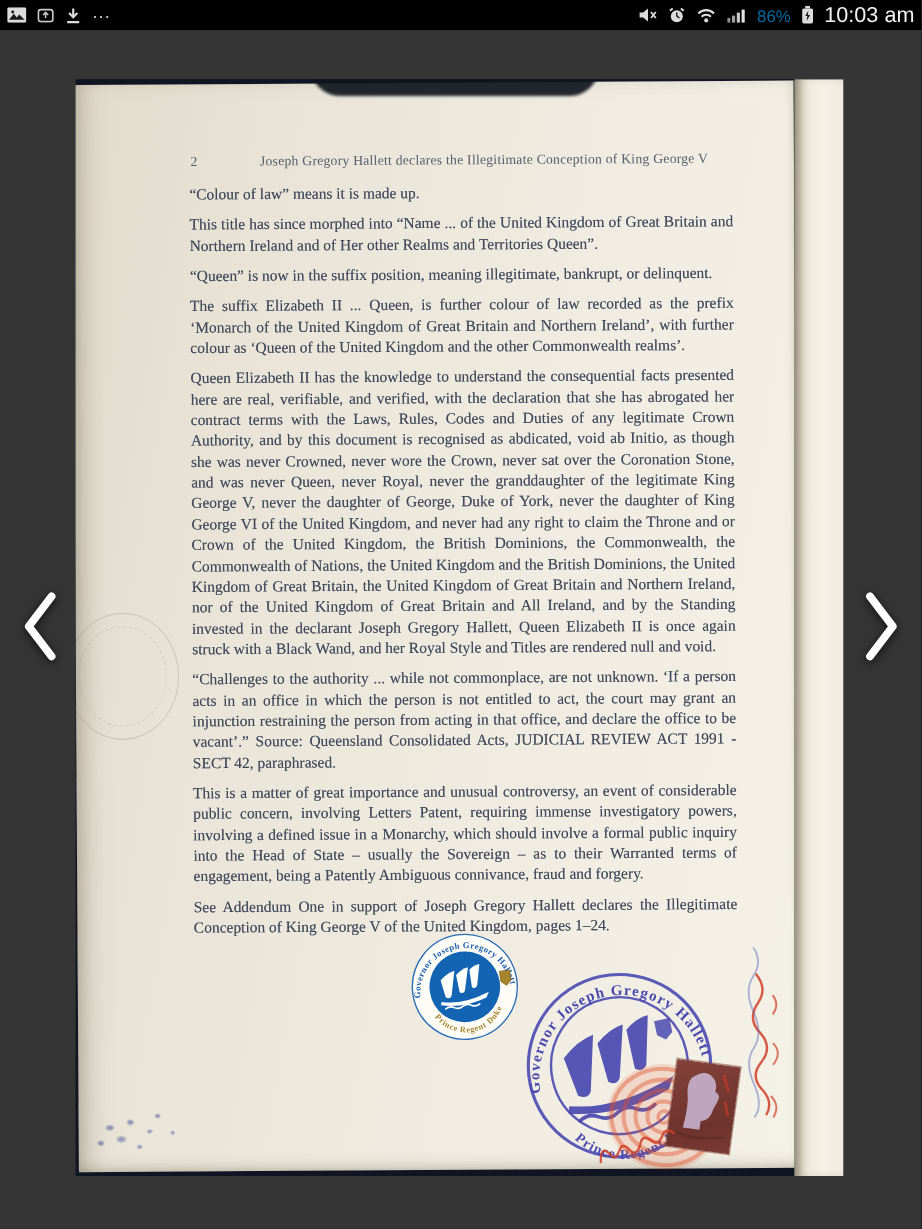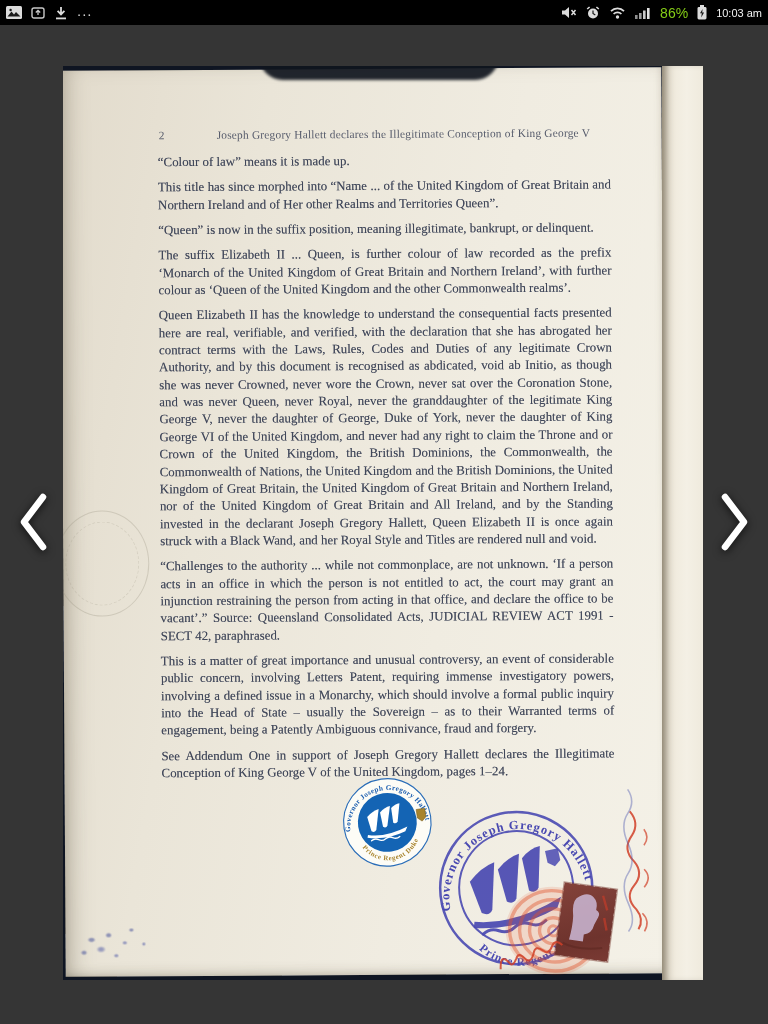--- a/index.html
+++ b/index.html
@@ -3,22 +3,22 @@
 <meta charset="utf-8">
 <style>
   html,body{margin:0;padding:0;background:#202020;}
   #screen{position:relative;width:768px;height:1024px;background:#353535;overflow:hidden;
           font-family:"Liberation Sans",sans-serif;}
   
   #statusbar{position:absolute;left:0;top:0;width:768px;height:25px;background:#000;
              display:flex;align-items:center;justify-content:space-between;padding:0 6px;box-sizing:border-box;}
   .sb-left,.sb-right{display:flex;align-items:center;gap:9px;}
   .sb-ic{display:flex;align-items:center;}
-  .sb-text{color:#84cc16;font-size:14px;}
-  .sb-time{color:#f2f2f2;font-size:11px;}
+  .sb-text{color:#0369a1;font-size:14px;}
+  .sb-time{color:#f2f2f2;font-size:18px;}
   .sb-more{color:#cfcfcf;font-size:15px;letter-spacing:1px;line-height:10px;margin-top:-4px;}
   
   #photo{position:absolute;left:63px;top:66px;width:640px;height:914px;background:#0f1522;overflow:hidden;}
   #page{position:absolute;left:0;top:3px;width:601px;height:906px;
         background:linear-gradient(100deg,#e2dbcc 0%,#eae5d8 28%,#f0ece1 62%,#f4f1e7 100%);
         box-shadow:inset 16px 0 26px -16px rgba(88,78,58,.55), inset -5px 0 10px -7px rgba(120,105,80,.35),
                    inset 0 -8px 14px -10px rgba(90,80,60,.45);
         transform:rotate(-.35deg);}
   #top-notch{position:absolute;left:196px;top:-10px;width:240px;height:24px;background:#10151e;
              border-radius:0 0 120px 120px;filter:blur(1.5px);opacity:.92;}

